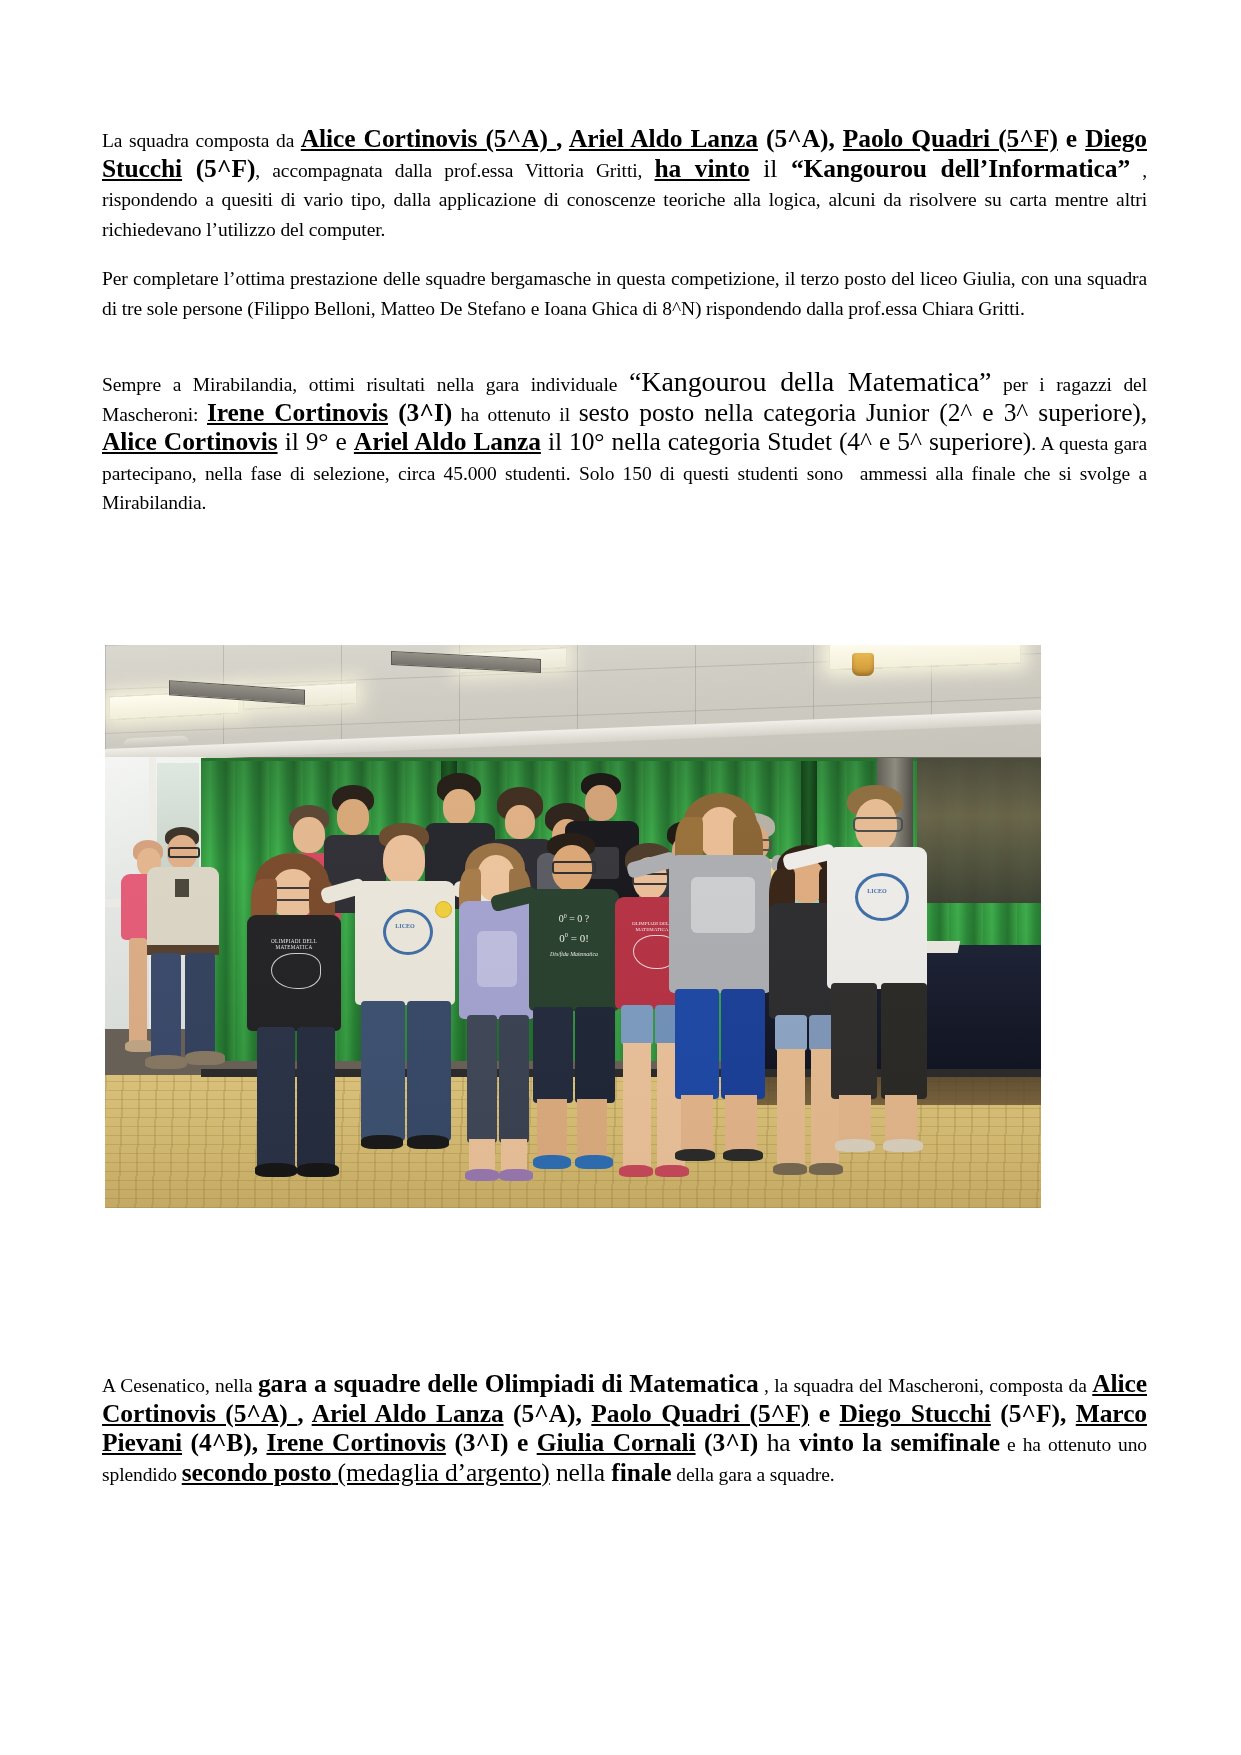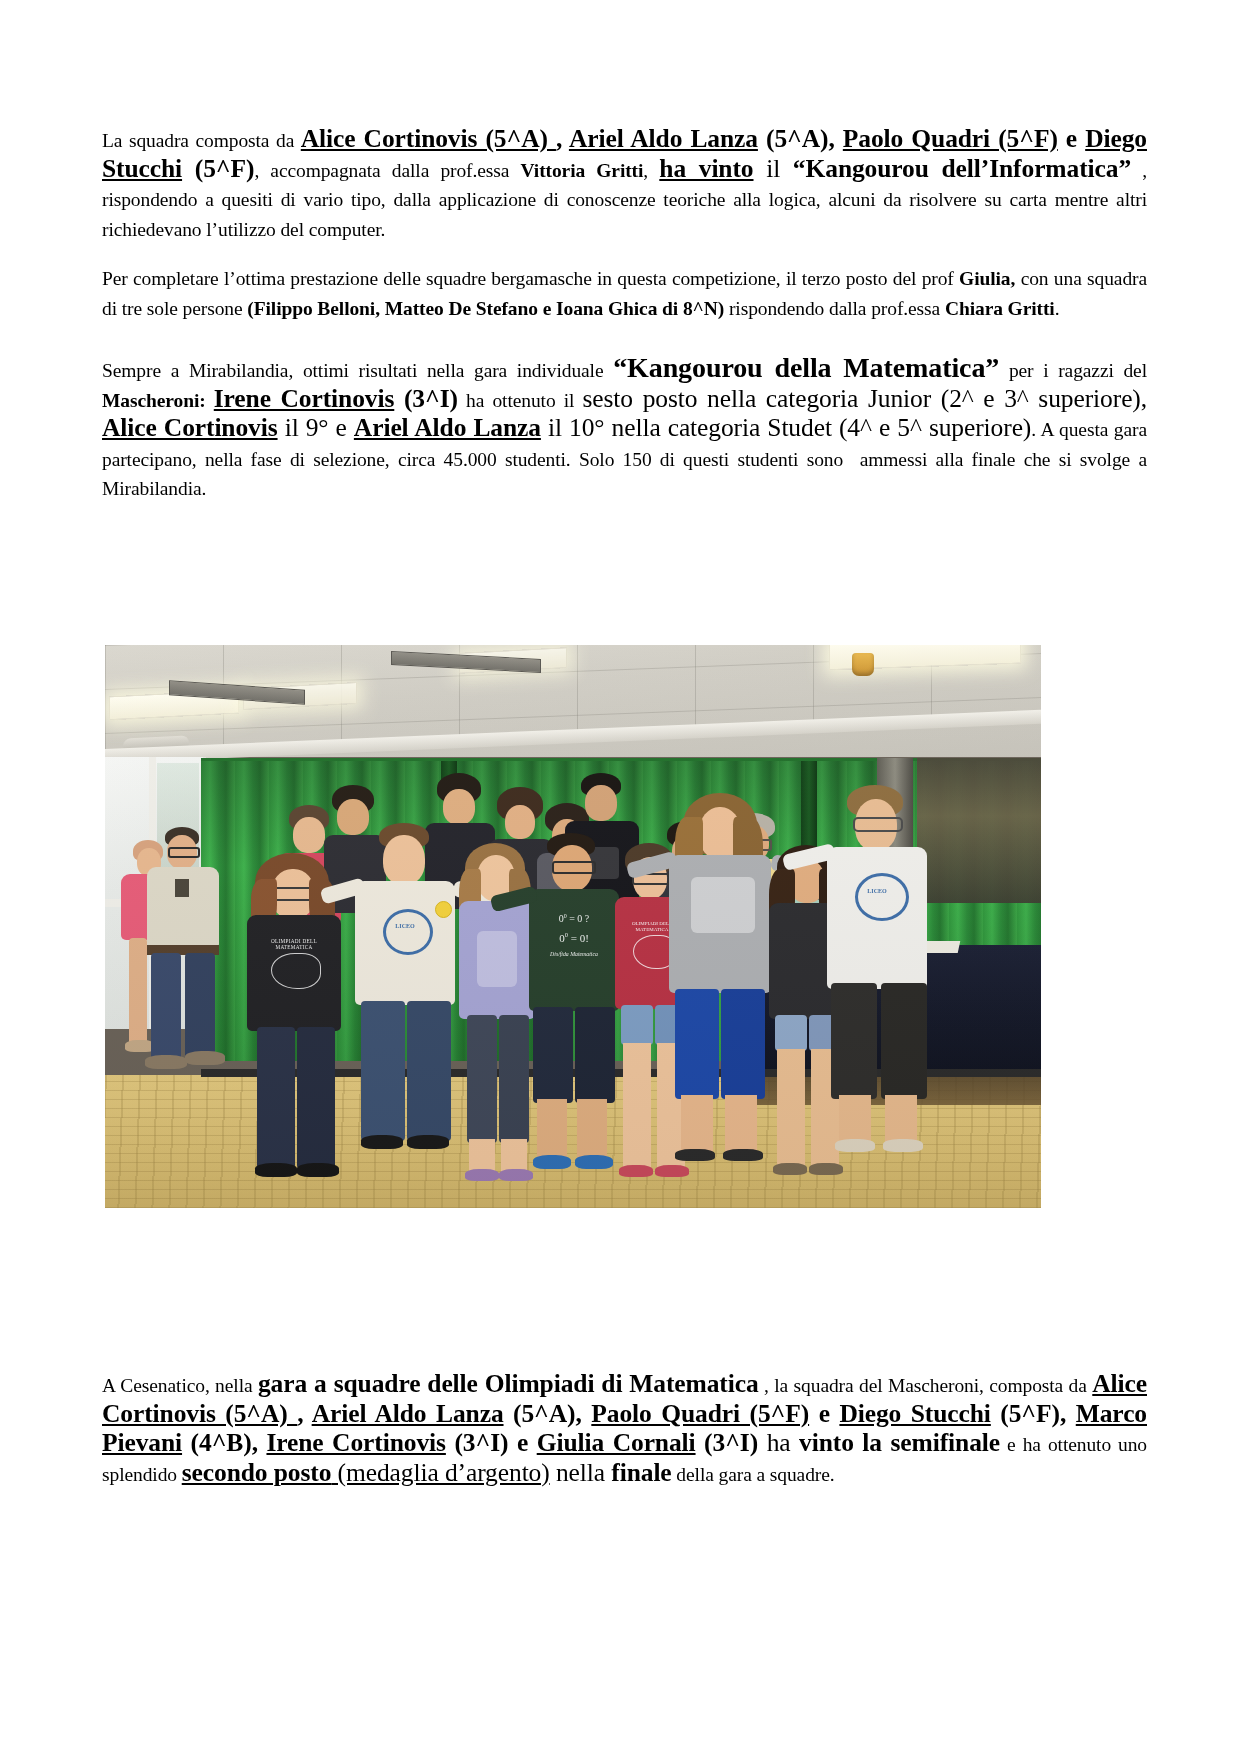--- a/index.html
+++ b/index.html
@@ -31,21 +31,21 @@
   }
   p.para {
     margin: 0 0 0 0;
     text-align: justify;
     text-justify: inter-word;
     font-size: 19.5px;
     line-height: 29.5px;
     letter-spacing: -0.1px;
   }
   p.para + p.para { margin-top: 18px; }
-  .b { font-weight: bold; }
+  .b { font-weight: normal; }
   .u { text-decoration: underline; }
   .bu { font-weight: bold; text-decoration: underline; }
   .big {
     font-size: 25.5px;
     font-weight: bold;
     line-height: 1;
   }
   .big-normal {
     font-size: 25.5px;
     line-height: 1;
@@ -249,26 +249,26 @@
 
 <div class="page">
 
   <div class="content">
 
     <p class="para">
       <span>La squadra composta da </span><span class="bu big">Alice Cortinovis (5^A) </span><span class="b big">, </span><span class="bu big">Ariel Aldo Lanza</span><span class="b big"> (5^A), </span><span class="bu big">Paolo Quadri (5^F)</span><span class="b big"> e </span><span class="bu big">Diego Stucchi</span><span class="b big"> (5^F)</span><span>, accompagnata dalla prof.essa </span><span class="b">Vittoria Gritti</span><span>, </span><span class="bu big">ha vinto</span><span class="big-normal"> il </span><span class="b big">“Kangourou dell’Informatica”</span><span> , rispondendo a quesiti di vario tipo, dalla applicazione di conoscenze teoriche alla logica, alcuni da risolvere su carta mentre altri richiedevano l’utilizzo del computer.</span>
     </p>
 
     <p class="para" style="margin-top:20px;">
-      <span>Per completare l’ottima prestazione delle squadre bergamasche in questa competizione, il terzo posto del prof </span><span class="b">Giulia,</span><span> con una squadra di tre sole persone </span><span class="b">(Filippo Belloni, Matteo De Stefano e Ioana Ghica di 8^N)</span><span> rispondendo dalla prof.essa </span><span class="b">Chiara Gritti</span><span>.</span>
+      <span>Per completare l’ottima prestazione delle squadre bergamasche in questa competizione, il terzo posto del liceo </span><span class="b">Giulia,</span><span> con una squadra di tre sole persone </span><span class="b">(Filippo Belloni, Matteo De Stefano e Ioana Ghica di 8^N)</span><span> rispondendo dalla prof.essa </span><span class="b">Chiara Gritti</span><span>.</span>
     </p>
 
     <div class="spacer-top"></div>
 
-    <p class="para p3" style="margin-top:8px;">
+    <p class="para p3" style="margin-top:22px;">
       <span>Sempre a Mirabilandia, ottimi risultati nella gara individuale </span><span class="b" style="font-size:28px;">“Kangourou della Matematica”</span><span> per i ragazzi del </span><span class="b">Mascheroni:</span><span> </span><span class="bu big">Irene Cortinovis</span><span class="b big"> (3^I)</span><span> ha ottenuto il </span><span class="big-normal">sesto posto nella categoria Junior (2^ e 3^ superiore), </span><span class="bu big">Alice Cortinovis</span><span class="big-normal"> il 9° e </span><span class="bu big">Ariel Aldo Lanza</span><span class="big-normal"> il 10° nella categoria Studet (4^ e 5^ superiore)</span><span>. A questa gara partecipano, nella fase di selezione, circa 45.000 studenti. Solo 150 di questi studenti sono&nbsp; ammessi alla finale che si svolge a Mirabilandia.</span>
     </p>
 
   </div>
 
   <div class="photo-wrap">
     <div class="photo">
 
       <div class="ceiling">
         <div class="ceiling-grid"></div>

